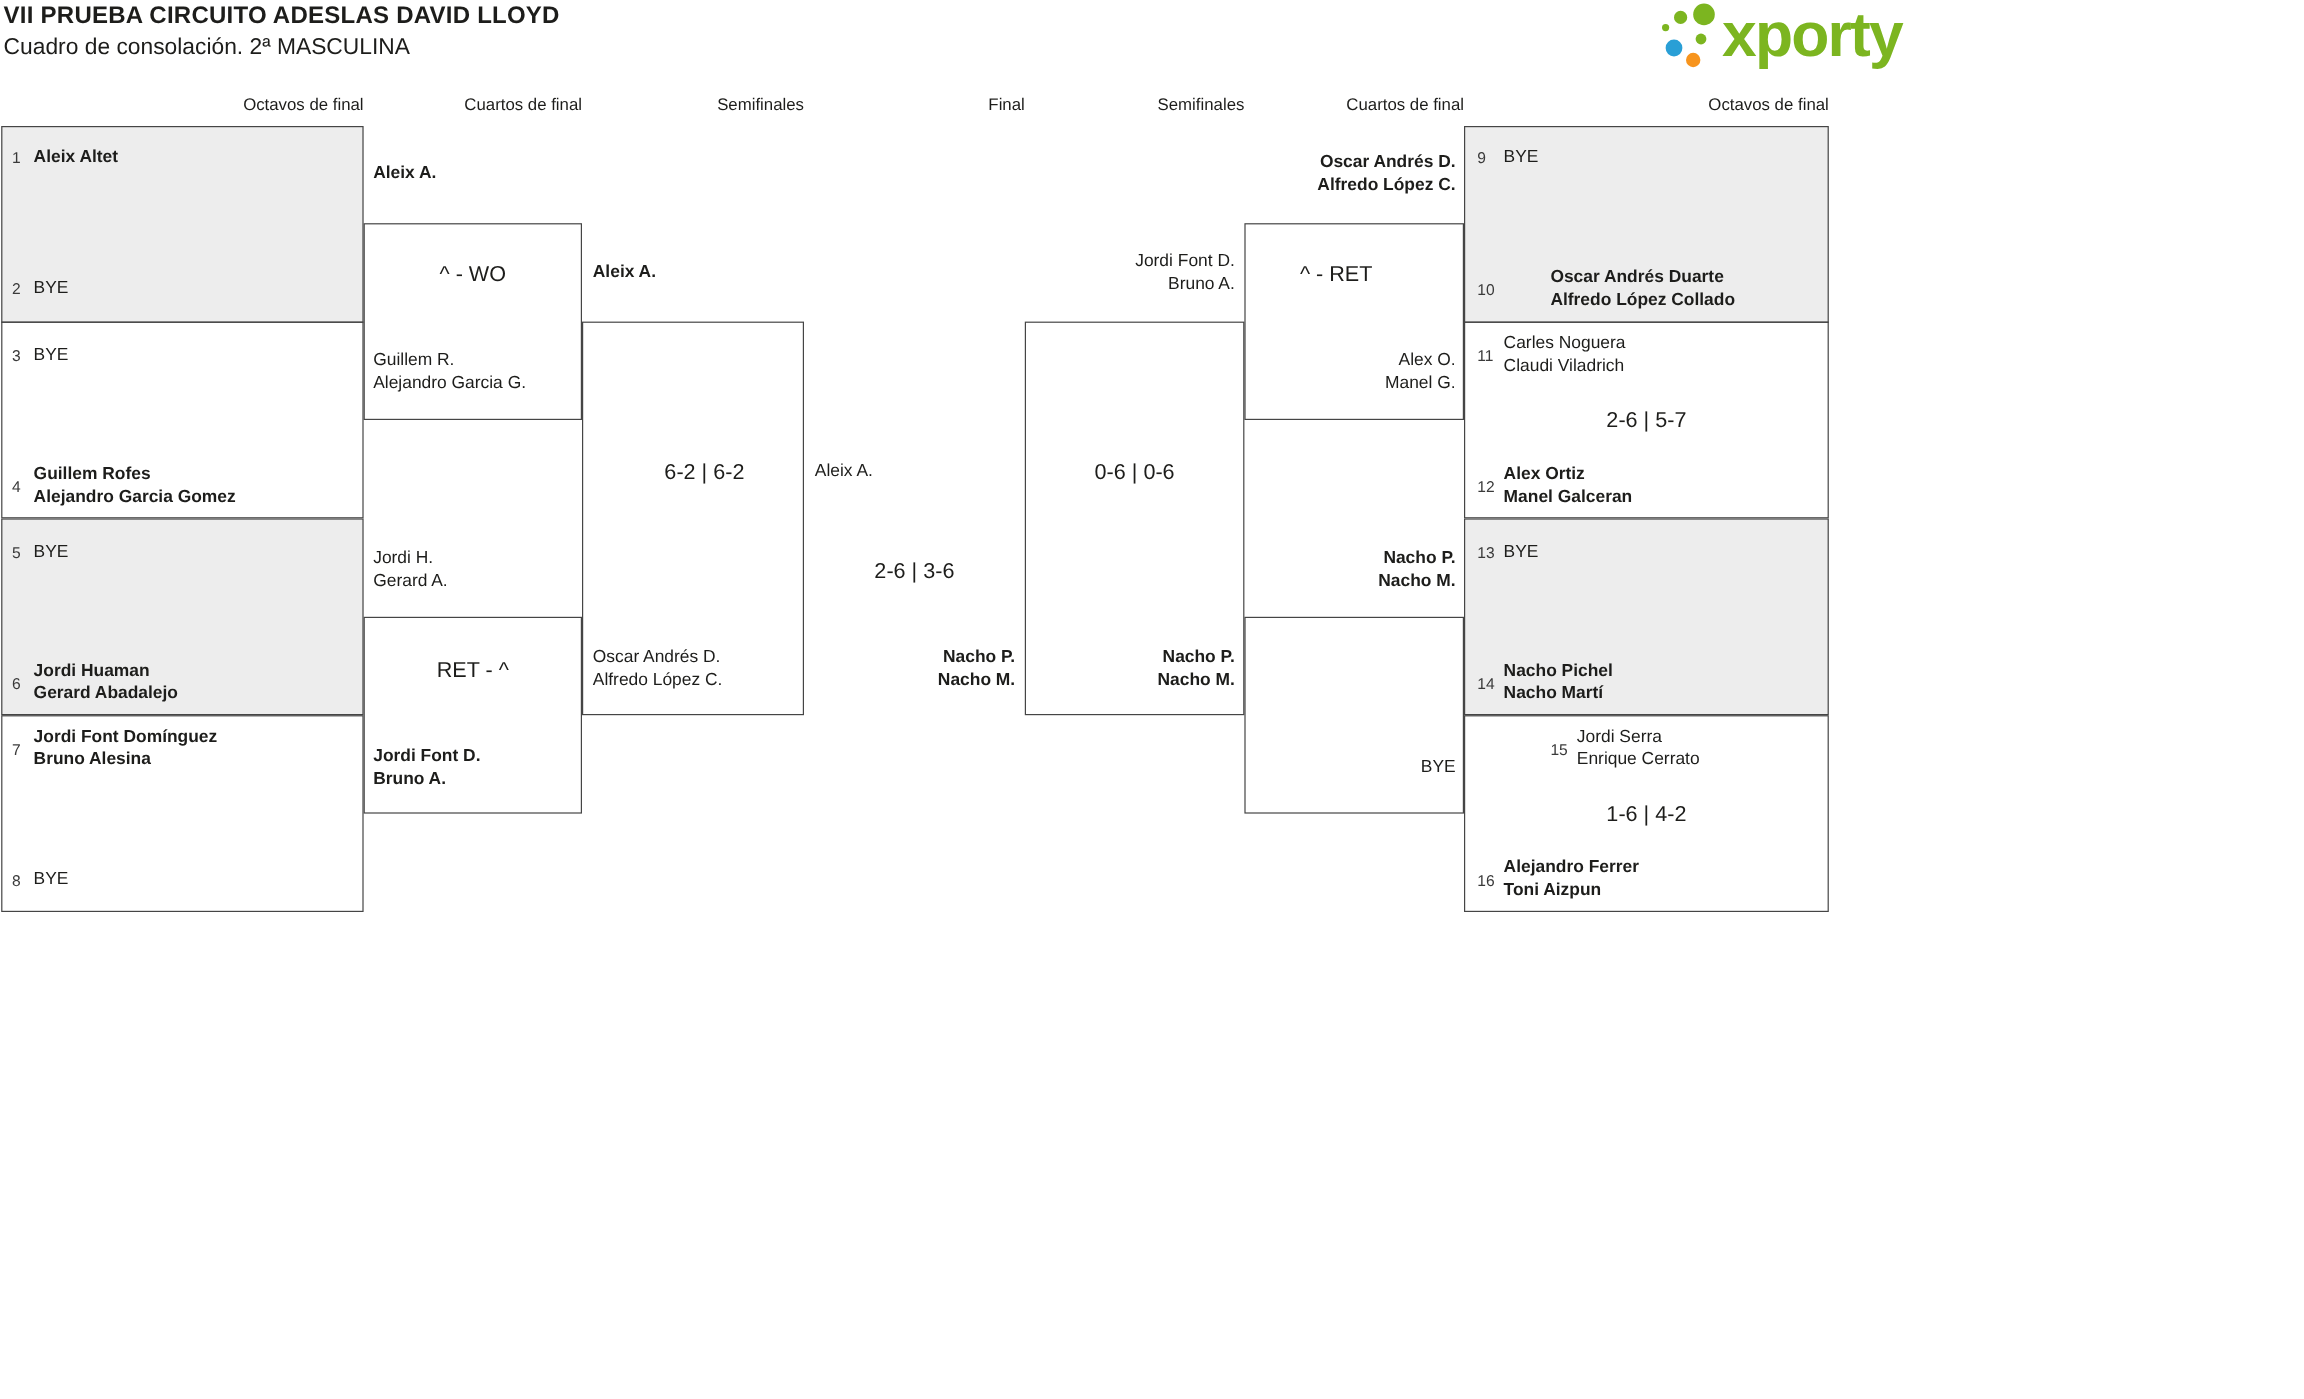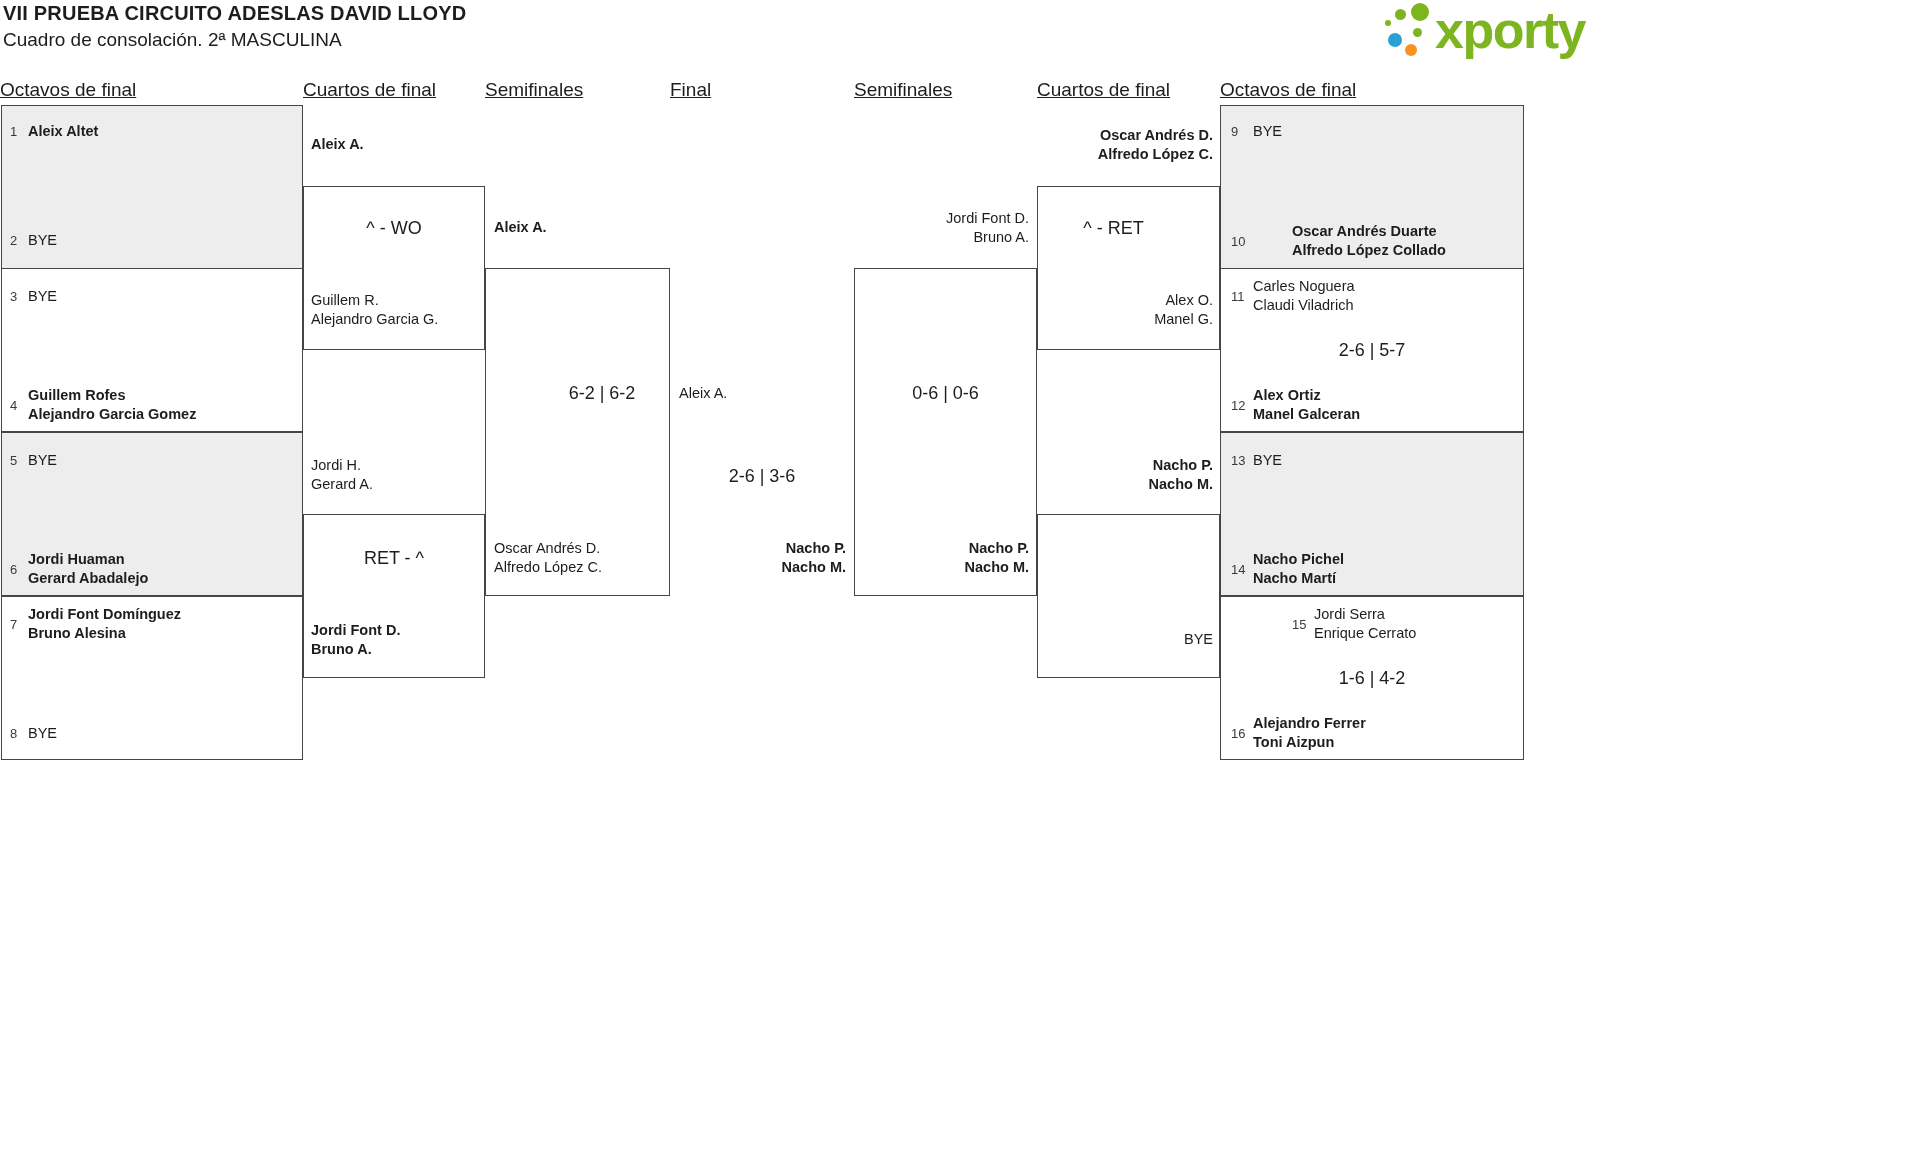--- a/index.html
+++ b/index.html
@@ -3,21 +3,21 @@
 <meta charset="utf-8">
 <style>
   html,body{margin:0;padding:0;}
   body{
     width:1920px;height:1166px;background:#ffffff;position:relative;
     font-family:"Liberation Sans", sans-serif;color:#1d1d1b;overflow:hidden;
   }
   .hdr-title{position:absolute;left:3px;top:2px;font-size:20px;font-weight:bold;letter-spacing:.2px;}
   .hdr-sub{position:absolute;left:3px;top:29px;font-size:19px;font-weight:normal;}
 
-  .col-h{position:absolute;top:79px;font-size:19px;text-align:left;color:#1d1d1b;text-decoration:underline;}
+  .col-h{position:absolute;top:79px;font-size:14px;text-align:right;color:#1d1d1b;}
 
   .match-box{position:absolute;border:1px solid #454545;box-sizing:border-box;background:transparent;}
   .shaded{background:#ededed;}
 
   .entry{position:absolute;display:flex;align-items:center;}
   .seed{font-size:13px;color:#3a3a3a;flex:0 0 18px;}
   .entry.rseed .seed{flex:0 0 22px;}
   .name{font-size:14.5px;line-height:19px;}
   .winner{font-weight:bold;}
 
@@ -234,21 +234,21 @@
 </div>
 <div class="plabel tr" style="left:1045px;width:168px;top:630px;">
   <span class="ln">BYE</span>
     <span class="ln"></span>
 </div>
 
 <div class="plabel winner" style="left:494px;top:218px;">
   <span class="ln">Aleix A.</span>
     <span class="ln"></span>
 </div>
-<div class="score" style="left:497px;width:210px;top:384px;">6-2 | 6-2</div>
+<div class="score" style="left:482px;width:210px;top:384px;">6-2 | 6-2</div>
 <div class="plabel" style="left:494px;top:539px;">
   <span class="ln">Oscar Andrés D.</span>
     <span class="ln">Alfredo López C.</span>
 </div>
 
 <div class="plabel tr" style="left:862px;width:167px;top:209px;">
   <span class="ln">Jordi Font D.</span>
     <span class="ln">Bruno A.</span>
 </div>
 <div class="score" style="left:854px;width:183px;top:384px;">0-6 | 0-6</div>

